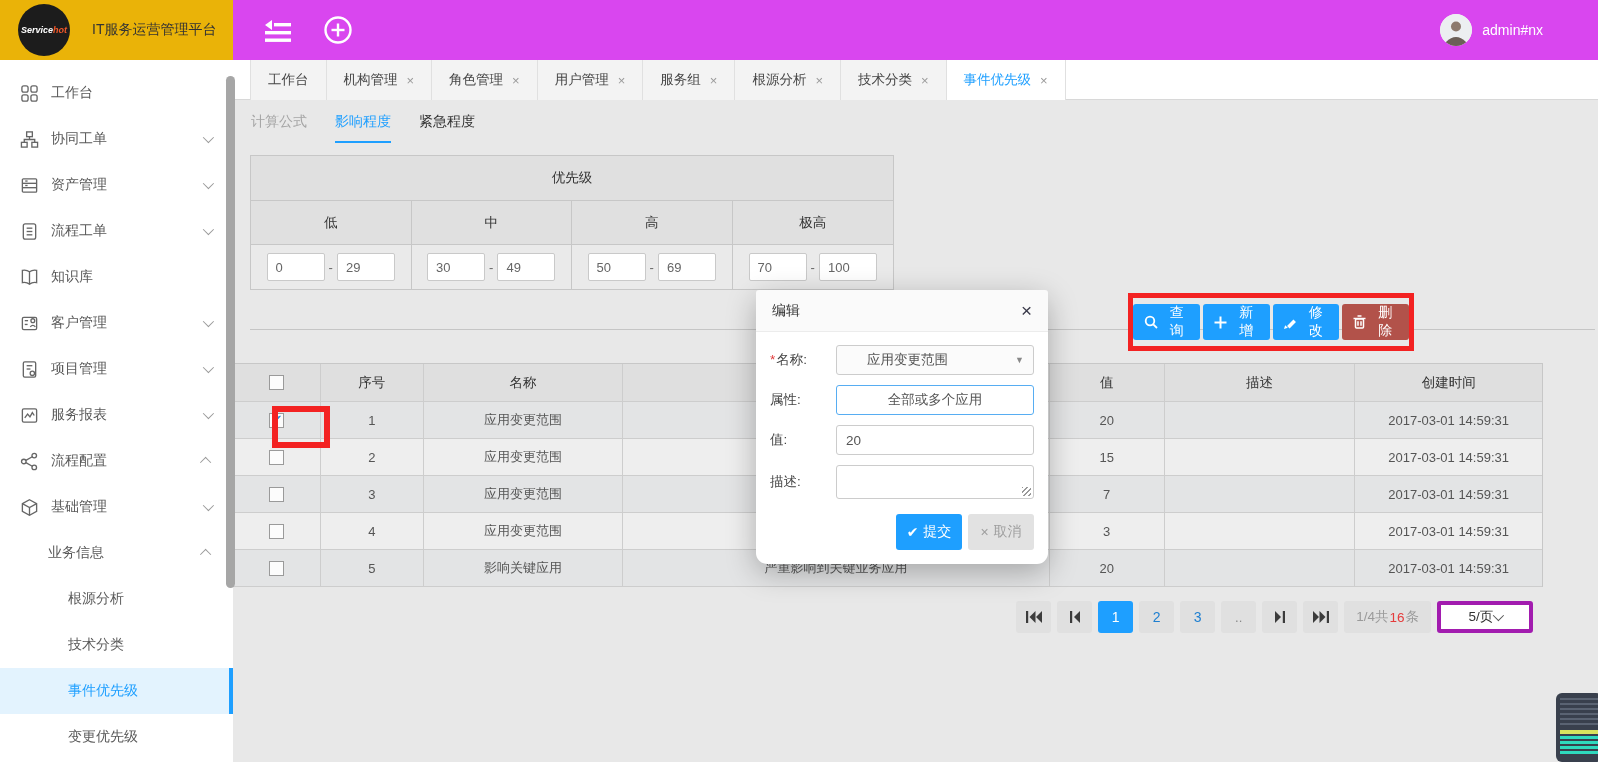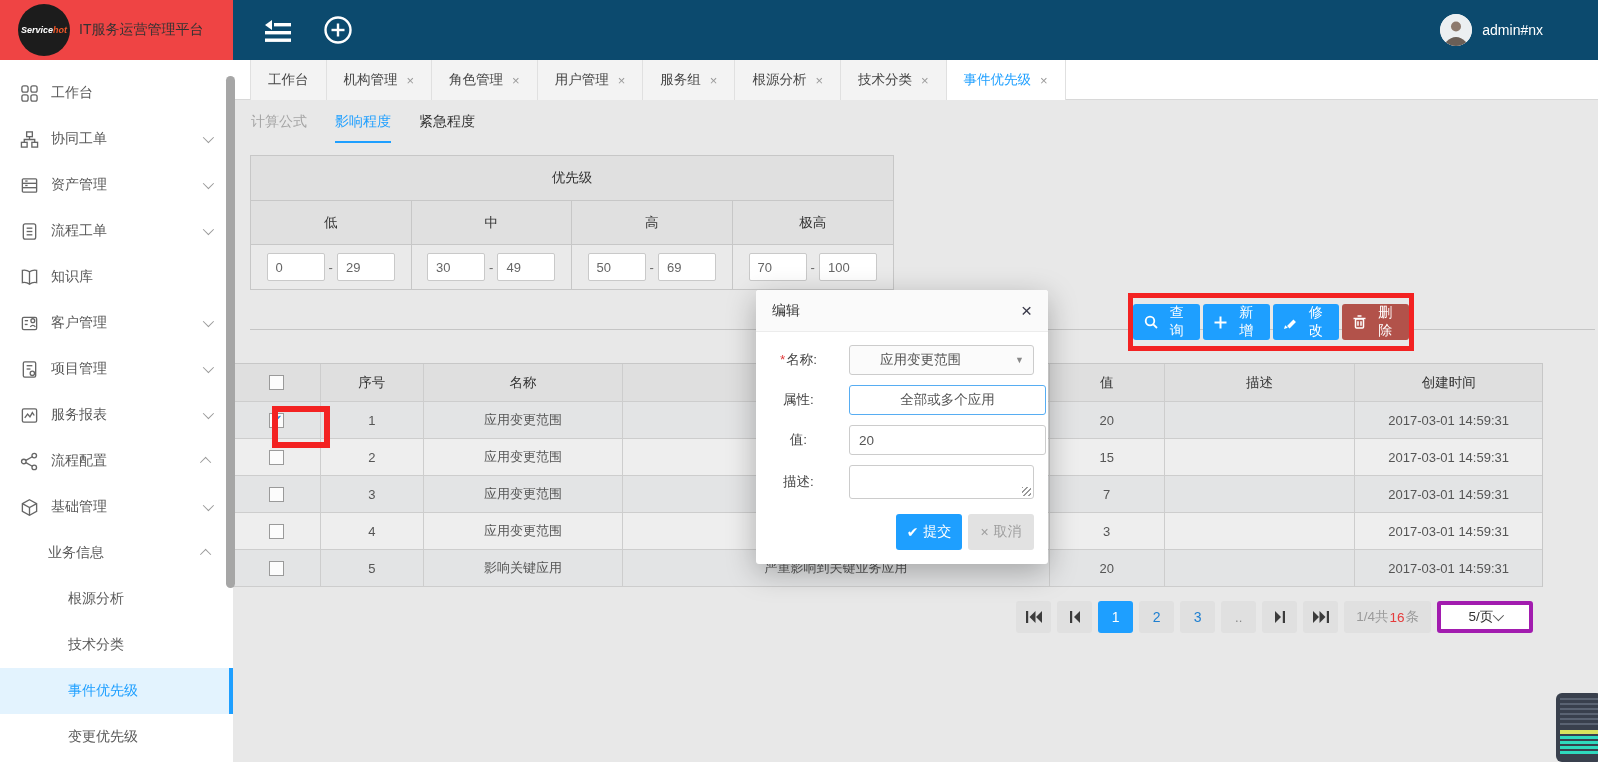--- a/index.html
+++ b/index.html
@@ -1,24 +1,24 @@
 <!DOCTYPE html>
 <html><head>
 <meta charset="utf-8">
 <style>
   * { margin:0; padding:0; box-sizing:border-box; }
   html,body { width:1598px; height:762px; overflow:hidden; }
   body { position:relative; background:#e8e8e8; font-family:"Liberation Sans","DejaVu Sans",sans-serif; font-size:13px; color:#555; }
 
   
-  .brand { position:absolute; left:0; top:0; width:233px; height:60px; background:#ef4444; display:flex; align-items:center; padding-left:18px; z-index:6; }
+  .brand { position:absolute; left:0; top:0; width:233px; height:60px; background:#eab308; display:flex; align-items:center; padding-left:18px; z-index:6; }
   .logo { width:52px; height:52px; border-radius:50%; background:#1c1c1c; color:#fff; display:flex; align-items:center; justify-content:center; font-size:9px; font-style:italic; font-weight:bold; flex:none; }
   .logo .hot { color:#f0582a; }
-  .brand-title { margin-left:9px; font-size:14px; color:#333; }
-  .topbar { position:absolute; left:233px; top:0; right:0; height:60px; background:#0c4a6e; display:flex; align-items:center; z-index:6; }
+  .brand-title { margin-left:22px; font-size:14px; color:#333; }
+  .topbar { position:absolute; left:233px; top:0; right:0; height:60px; background:#d946ef; display:flex; align-items:center; z-index:6; }
   .tb-icon { margin-left:30px; display:flex; align-items:center; cursor:pointer; }
   .tb-right { margin-left:auto; margin-right:55px; display:flex; align-items:center; gap:10px; color:#fff; font-size:14px; }
   .avatar { width:32px; height:32px; border-radius:50%; background:#f3f3f3; display:flex; align-items:center; justify-content:center; overflow:hidden; }
 
   
   .sidebar { position:absolute; left:0; top:60px; width:233px; bottom:0; background:#fff; z-index:5; padding-top:10px; }
   .side-item { height:46px; display:flex; align-items:center; padding-left:20px; color:#595959; font-size:14px; cursor:pointer; position:relative; }
   .side-item .sicon { width:19px; height:19px; margin-right:12px; flex:none; }
   .side-item.lvl2 { padding-left:48px;justify-content:center; }
   .side-item.lvl3 { padding-left:68px; }
@@ -79,26 +79,26 @@
   .pg { min-width:35px; height:32px; background:#e0e0e0; border-radius:3px; display:flex; align-items:center; justify-content:center; color:#555; cursor:pointer; padding:0 6px; }
   .pg.page { color:#1e7fd0; font-size:14px; }
   .pg.active { background:#1e9fff; color:#fff; }
   .pg.dots { color:#8a8a8a; }
   .pg.info { padding:0 12px; color:#9a9a9a; font-size:13.5px; cursor:default; }
   .pg.info .red { color:#e53b3b; margin:12px 1px; }
   .pg.size { background:#fff; border:4px solid #a21caf; width:96px; justify-content:center; padding:0 11px; color:#333; font-size:13.5px; }
   .pg.size .chev { margin:0; border-color:#555; transform:rotate(45deg) translateY(-2px); }
 
   
-  .modal { position:absolute; left:756px; top:290px; width:292px; background:#fff; border-radius:3px; box-shadow:0 8px 30px rgba(0,0,0,.28); z-index:10; }
+  .modal { position:absolute; left:756px; top:290px; width:292px; background:#fff; border-radius:11px; box-shadow:0 8px 30px rgba(0,0,0,.28); z-index:10; }
   .m-head { height:42px; background:#fafafa; border-bottom:1px solid #ececec; display:flex; align-items:center; padding:0 16px; font-size:14px; color:#333; border-radius:3px 3px 0 0; }
   .m-close { margin-left:auto; font-size:19px; color:#3a3a4a; cursor:pointer; line-height:1; }
   .m-body { padding:13px 14px 14px; }
   .m-row { display:flex; align-items:center; margin-bottom:10px; }
-  .m-label { width:57px; text-align:center; margin-right:22px; color:#444; font-size:13.5px; flex:none; }
+  .m-label { width:57px; text-align:left; margin-right:9px; color:#444; font-size:13.5px; flex:none; }
   .m-label .req { color:#e03a3a; margin-right:1px; }
   .m-select { flex:1; height:30px; border:1px solid #ccc; border-radius:3px; background:#fbfbfb; display:flex; align-items:center; padding:0 9px 0 30px; color:#555; font-size:13.5px; cursor:pointer; }
   .m-select .caret { margin-left:auto; font-size:9px; color:#888; }
   .m-input { flex:1; height:30px; border:1px solid #ccc; border-radius:3px; background:#fff; padding:0 9px; color:#555; font-size:13.5px; font-family:inherit; }
   .m-input.focused { border-color:#57adf2;text-align:center; }
   .m-textarea { flex:1; height:34px; border:1px solid #ccc; border-radius:3px; background:#fff; position:relative; }
   .resize-handle { position:absolute; right:2px; bottom:2px; width:9px; height:9px; background:repeating-linear-gradient(135deg,#999 0 1px,transparent 1px 3.5px); }
   .m-buttons { display:flex; justify-content:flex-end; gap:6px; margin-top:15px; }
   .m-btn { height:36px; width:66px; border-radius:3px; border:none; display:flex; align-items:center; justify-content:center; gap:5px; font-size:14px; cursor:pointer; font-family:inherit; }
   .m-btn.submit { background:#1e9fff; color:#fff; }

